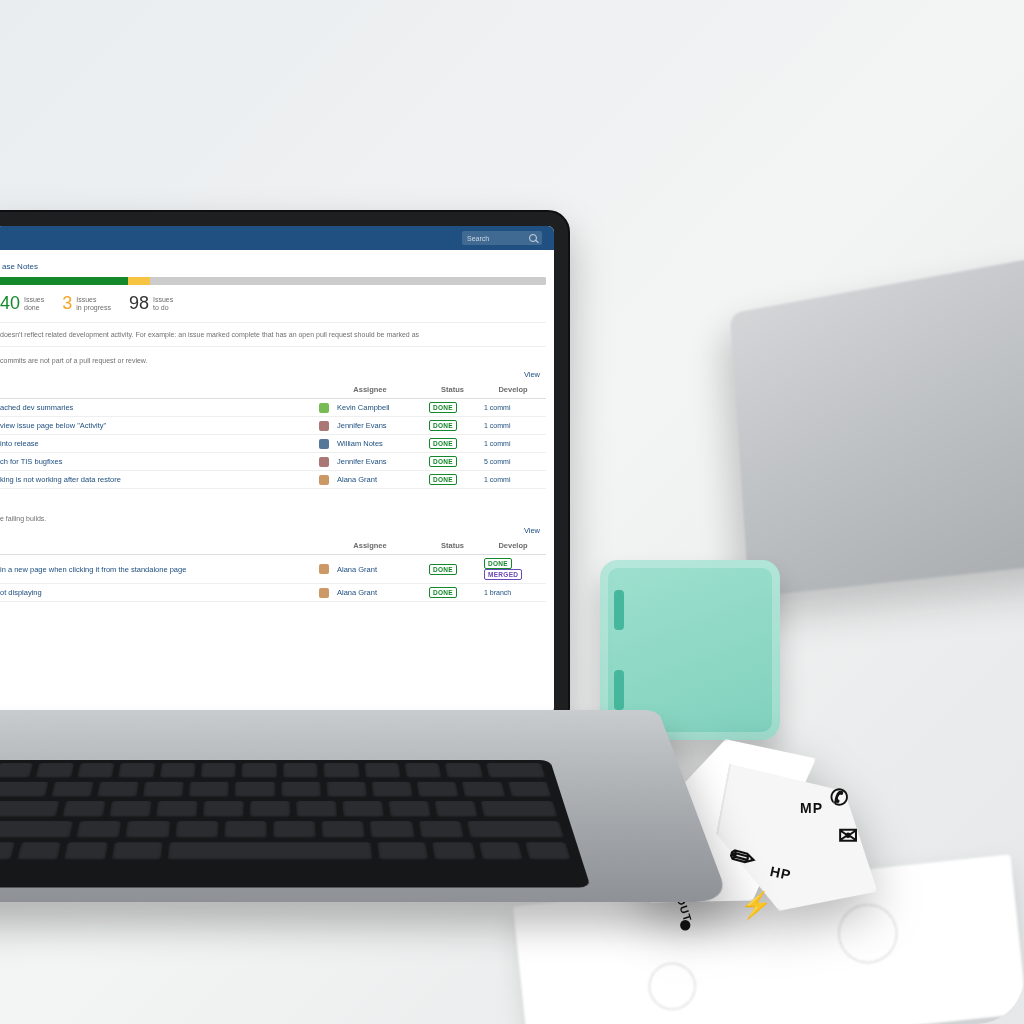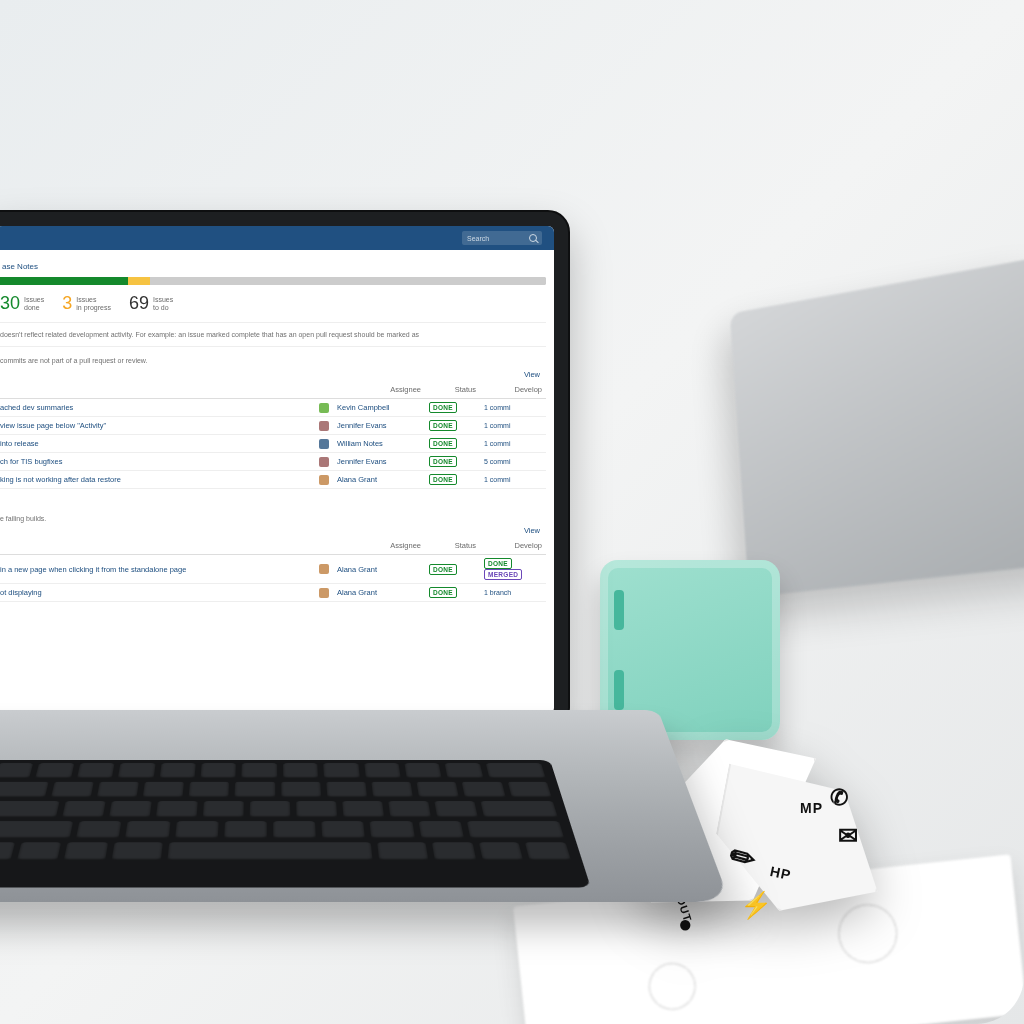--- a/index.html
+++ b/index.html
@@ -102,21 +102,21 @@
   .stat.yellow .n{ color:#f6a623;}
   .stat.grey .n{ color:#333;}
   .stat .lbl { font-size:7px; color:#6b6b6b; line-height:1.05;}
   .warning {
     font-size:7px; color:#707070; padding:8px 4px; border-bottom:1px solid #eee;
     display:flex; justify-content:space-between; align-items:center; gap:10px;
   }
   .subnote { font-size:7px; color:#707070; padding:10px 4px 4px; }
   .viewlink { color:#205081; font-size:7.5px; text-align:right; padding:2px 6px 2px; }
   table { width:100%; border-collapse:collapse; }
-  th { text-align:right; font-weight:400; color:#6b6b6b; font-size:7.5px;
+  th { text-align:center; font-weight:700; color:#6b6b6b; font-size:7.5px;
        padding:4px 4px; border-bottom:1px solid #ddd;margin-top:29px;}
   td { padding:3px 4px; border-bottom:1px solid #eee; font-size:7.5px; vertical-align:middle;}
   td.summary { color:#205081; }
   .assignee { display:flex; align-items:center; gap:8px; color:#205081;}
   .avatar { width:10px; height:10px; border-radius:2px; background:#888; display:inline-block;}
   .av-a{background:#7b5;} .av-b{background:#a77;} .av-c{background:#579;}
   .av-d{background:#c96;}
   .badge { display:inline-block; font-size:6.5px; padding:1px 3px; border-radius:2px;
            border:1px solid; font-weight:600; letter-spacing:.3px;}
   .badge.done{ color:#14892c; border-color:#14892c;}
@@ -216,29 +216,29 @@
       <div class="release-notes">ase Notes</div>
 
       <div class="progress">
         <div class="seg-done" id="seg-done" style="width: 24%;"></div>
         <div class="seg-prog" id="seg-prog" style="width: 4%;"></div>
         <div class="seg-todo" id="seg-todo" style="width: 72%;"></div>
       </div>
 
       <div class="stats">
         <div class="stat green">
-          <span class="n">30</span>
+          <span class="n">40</span>
           <span class="lbl"><span>Issues</span><br><span>done</span></span>
         </div>
         <div class="stat yellow">
           <span class="n">3</span>
           <span class="lbl"><span>Issues</span><br><span>in progress</span></span>
         </div>
         <div class="stat grey">
-          <span class="n">69</span>
+          <span class="n">98</span>
           <span class="lbl"><span>Issues</span><br><span>to do</span></span>
         </div>
       </div>
 
       <div class="warning">
         <span>doesn't reflect related development activity. For example: an issue marked complete that has an open pull request should be marked as</span>
       </div>
 
       <div class="subnote">commits are not part of a pull request or review.</div>
       <div class="viewlink">View</div>

